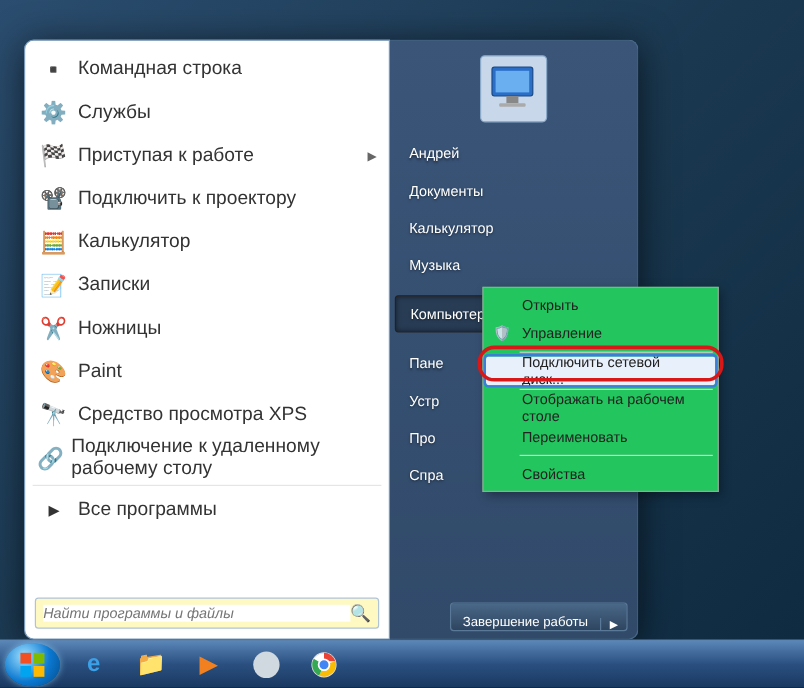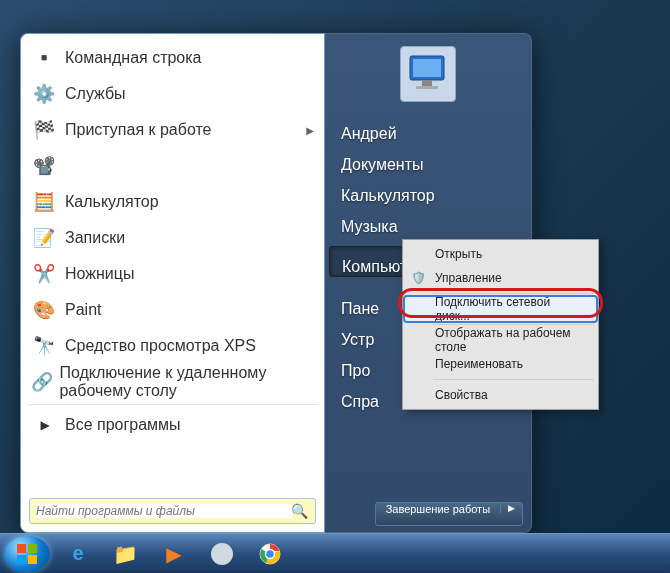--- a/index.html
+++ b/index.html
@@ -17,30 +17,30 @@
     .prog-item .arrow { margin-left: auto; color: #666; font-size: 10px; }
     .divider-item { border-top: 1px solid #e5e5e5; margin-top: 4px; padding-top: 4px; }
     
     .search-box { margin: 4px 2px 2px 2px; height: 26px; border: 1px solid #b0c4d8; border-radius: 3px; display: flex; align-items: center; padding: 0 6px; background: #fef9c3; }
     .search-box input { flex: 1; border: none; outline: none; font-style: italic; color: #888; font-size: 12px; }
     .search-box .sicon { color: #5a7ea8; font-size: 14px; }
     
     .right-panel { flex: 1; background: linear-gradient(180deg, #3a5578 0%, #314a6a 100%); border-radius: 0 8px 8px 0; border: 1px solid #4a6888; border-left: none; color: #fff; display: flex; flex-direction: column; position: relative; }
     .user-pic { width: 56px; height: 56px; margin: 12px auto 10px auto; background: #c8d8ea; border: 1px solid #8aa8c8; border-radius: 4px; display: flex; align-items: center; justify-content: center; }
     .right-items { padding: 0 4px; }
-    .right-item { height: 31px; display: flex; align-items: flex-end; padding: 0 12px; cursor: pointer; font-size: 16px; text-shadow: 0 1px 2px rgba(0,0,0,0.5); }
+    .right-item { height: 31px; display: flex; align-items: center; padding: 0 12px; cursor: pointer; font-size: 12px; text-shadow: 0 1px 2px rgba(0,0,0,0.5); }
     .right-item.hovered { background: rgba(0,0,0,0.25); border: 1px solid #222; box-shadow: inset 0 0 4px rgba(0,0,0,0.5); border-radius: 3px; }
     .right-spacer { height: 10px; }
     
     .shutdown-row { margin-top: auto; padding: 6px 8px; display: flex; justify-content: flex-end; }
-    .shutdown-btn { display: flex; align-items: flex-start; background: linear-gradient(180deg, #4a6888, #2e4560); border: 1px solid #5a7898; border-radius: 3px; height: 24px; font-size: 11px; color: #fff; cursor: pointer; }
+    .shutdown-btn { display: flex; align-items: flex-end; background: linear-gradient(180deg, #4a6888, #2e4560); border: 1px solid #5a7898; border-radius: 3px; height: 24px; font-size: 11px; color: #fff; cursor: pointer; }
     .shutdown-btn .main { padding: 0 10px; }
     .shutdown-btn .drop { border-left: 1px solid #5a7898; padding: 0 7px; font-size: 9px; }
     
-    .context-menu { position: absolute; left: 402px; top: 239px; width: 197px; background: #e5e5e5; border: 1px solid #a0a0a0; box-shadow: 3px 3px 8px rgba(0,0,0,0.35); z-index: 10; padding: 2px; }
+    .context-menu { position: absolute; left: 402px; top: 239px; width: 197px; background: #22c55e; border: 1px solid #a0a0a0; box-shadow: 3px 3px 8px rgba(0,0,0,0.35); z-index: 10; padding: 2px; }
     .ctx-item { height: 24px; display: flex; align-items: center; padding: 0 8px 0 30px; font-size: 12px; color: #222; cursor: pointer; position: relative; }
     .ctx-item .cticon { position: absolute; left: 6px; width: 16px; height: 16px; display: flex; align-items: center; justify-content: center; font-size: 12px; }
     .ctx-sep { height: 1px; background: #d0d0d0; margin: 3px 2px 3px 28px; }
     .ctx-item.highlighted { outline: 2px solid #3a7ed8; background: #e8f0fb; border-radius: 2px; }
     .red-callout { position: absolute; left: 398px; top: 288px; width: 205px; height: 30px; border: 3px solid #d81818; border-radius: 14px; z-index: 11; pointer-events: none; }
     
     .taskbar { position: absolute; left: 0; right: 0; bottom: 0; height: 40px; background: linear-gradient(180deg, #5a86b8 0%, #2a5080 50%, #1a3860 100%); border-top: 1px solid #6a96c8; display: flex; align-items: center; padding: 0 4px; gap: 8px; }
     .start-orb { width: 46px; height: 36px; border-radius: 50%; background: radial-gradient(circle at 35% 30%, #9ee0ff, #0a78d0 55%, #044a88); box-shadow: 0 0 6px rgba(150,220,255,0.6); display: flex; align-items: center; justify-content: center; cursor: pointer; }
     .task-icon { width: 40px; height: 32px; display: flex; align-items: center; justify-content: center; border-radius: 3px; cursor: pointer; font-size: 20px; }
     
@@ -62,20 +62,21 @@
           <span class="icon">⚙️</span>
           <span class="label">Службы</span>
         </div>
       <div class="prog-item">
           <span class="icon">🏁</span>
           <span class="label">Приступая к работе</span>
           <span class="arrow">▶</span>
         </div>
       <div class="prog-item">
           <span class="icon">📽️</span>
+          <span class="label">Подключить к проектору</span>
         </div>
       <div class="prog-item">
           <span class="icon">🧮</span>
           <span class="label">Калькулятор</span>
         </div>
       <div class="prog-item">
           <span class="icon">📝</span>
           <span class="label">Записки</span>
         </div>
       <div class="prog-item">

